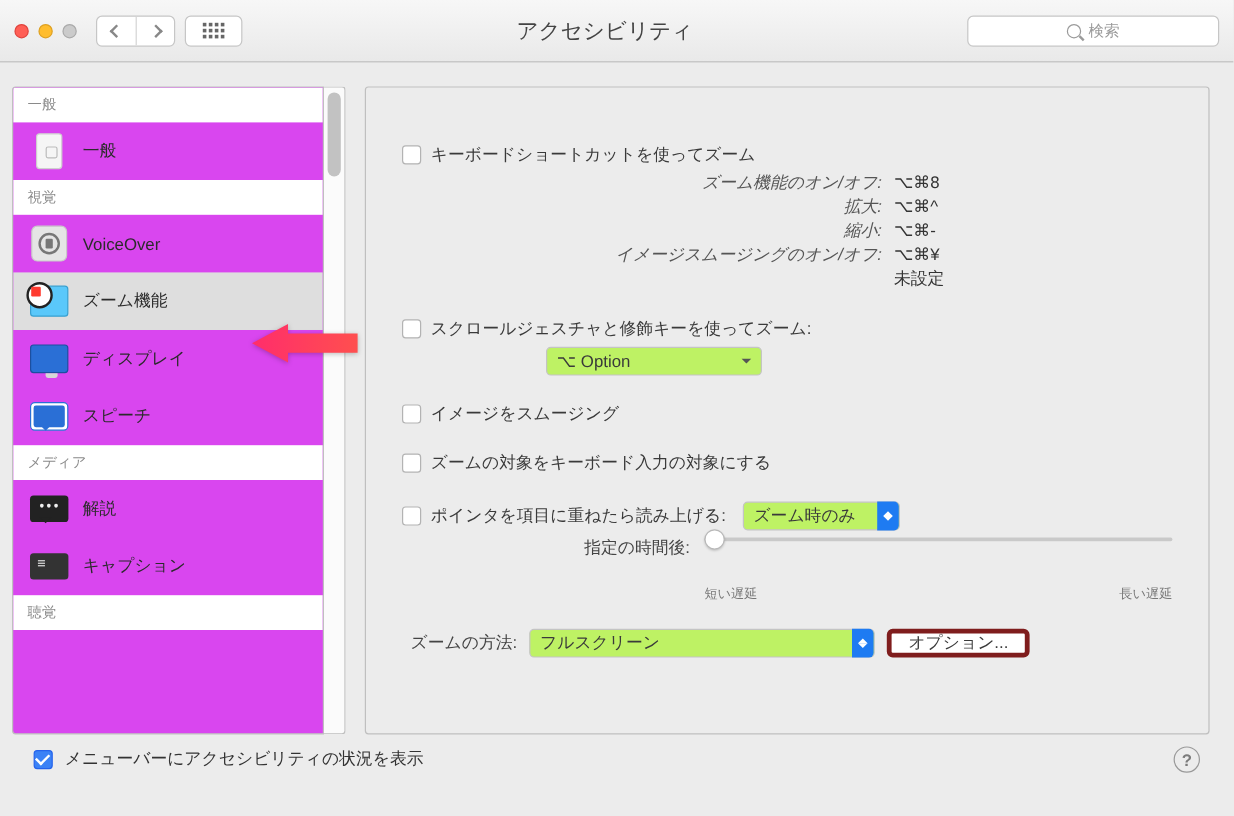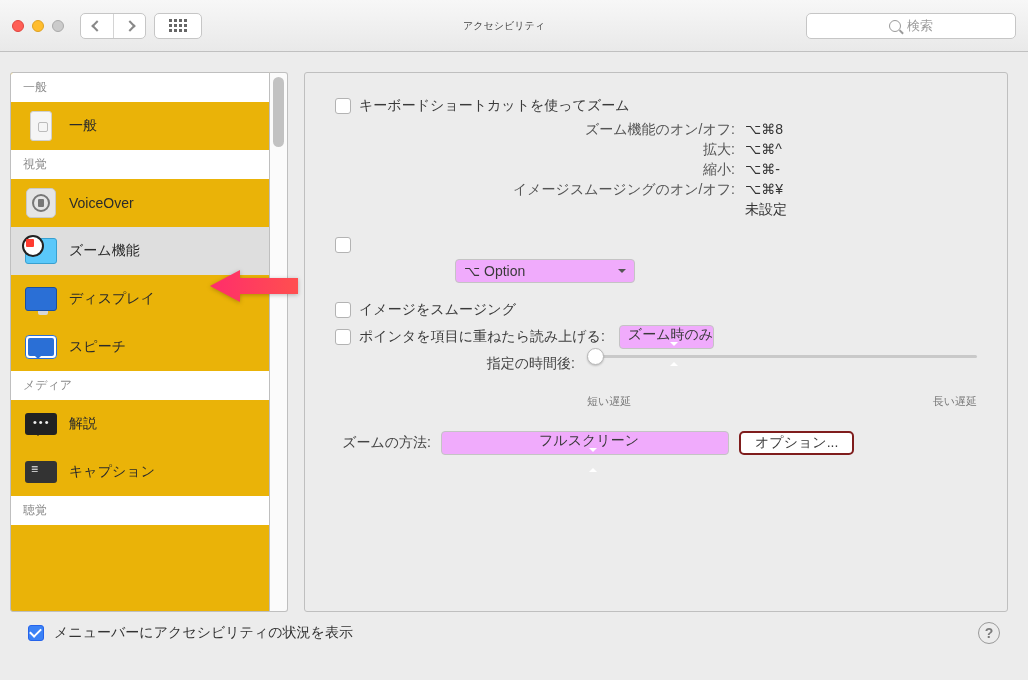--- a/index.html
+++ b/index.html
@@ -13,29 +13,29 @@
   .tl.yel { background: #ffbd2e; border:1px solid #dea123; }
   .tl.grn { background: #cbcbcb; border:1px solid #aaa; }
   .seg { display: inline-flex; height: 26px; background: #fff; border: 1px solid #c6c6c6; border-radius: 5px; overflow: hidden; box-shadow: 0 1px 0 rgba(255,255,255,.6) inset; }
   .seg > div { width: 32px; display: flex; align-items: center; justify-content: center; }
   .seg > div + div { border-left: 1px solid #d4d4d4; }
   .chev { width: 8px; height: 8px; border: 2px solid #888; border-top: none; border-right: none; }
   .chev.l { transform: rotate(45deg); }
   .chev.r { transform: rotate(-135deg); }
   .grid-icon { display:grid; grid-template-columns:repeat(4,3px); gap:2px; }
   .grid-icon i { width:3px; height:3px; background:#666; }
-  .title { flex:1; text-align:center; font-size:10px; color:#444; }
+  .title { flex:1; text-align:center; font-size:18px; color:#444; }
   .search { width:210px; height:26px; background:#fff; border:1px solid #c6c6c6; border-radius:5px; display:flex; align-items:center; justify-content:center; gap:6px; color:#9a9a9a; }
   .search .mg { width:12px; height:12px; border:1.5px solid #9a9a9a; border-radius:50%; position:relative; }
   .search .mg::after { content:''; position:absolute; width:5px; height:1.5px; background:#9a9a9a; bottom:-2px; right:-4px; transform:rotate(45deg); }
 
   
   .main { display:flex; height: 560px; padding: 20px 20px 0 10px; gap: 16px; }
   .sidebar-wrap { width: 278px; display:flex; }
-  .sidebar { flex:1; background:#eab308; border:1px solid #bfbfbf; border-radius:3px 0 0 3px; overflow-y:auto; position:relative; }
+  .sidebar { flex:1; background:#d946ef; border:1px solid #bfbfbf; border-radius:3px 0 0 3px; overflow-y:auto; position:relative; }
   .scrollbar { width:18px; background:#fbfbfb; border:1px solid #bfbfbf; border-left:none; border-radius:0 3px 3px 0; position:relative; }
   .scrollbar .thumb { position:absolute; top:4px; left:3px; right:3px; height:70px; background:#c2c2c2; border-radius:6px; }
   
   .sec-h { font-size:12px; color:#8a8a8a; padding:6px 10px 6px 12px; background:#fff; }
   .sb-item { display:flex; align-items:center; gap:12px; padding:8px 14px; cursor:default; }
   .sb-item.sel { background:#dedede;gap:12px; }
   .sb-icon { width:32px; height:32px; display:flex; align-items:center; justify-content:center; flex-shrink:0; }
   .sb-label { font-size:14px; color:#2b2b2b; }
 
   
@@ -53,35 +53,35 @@
   .ico-speech::before{content:'';position:absolute;inset:2px;background:#2a6fd6;border-radius:2px;}
   .ico-speech::after{content:'';position:absolute;bottom:-6px;left:7px;width:0;height:0;border:5px solid transparent;border-top-color:#2a6fd6;}
   .ico-desc{width:34px;height:22px;background:#222;border-radius:3px;position:relative;}
   .ico-desc::before{content:'';position:absolute;bottom:-6px;left:8px;width:0;height:0;border:5px solid transparent;border-top-color:#222;}
   .ico-desc::after{content:'•••';position:absolute;color:#f0f0f0;font-size:11px;left:8px;top:3px;letter-spacing:2px;}
   .ico-caption{width:34px;height:22px;background:#333;border-radius:3px;position:relative;}
   .ico-caption::after{content:'≡';position:absolute;color:#eee;font-size:12px;left:6px;top:1px;}
 
   
   .panel { flex:1; background:#ececec; border:1px solid #bfbfbf; border-radius:3px; padding: 24px 30px 20px; font-size:14px; color:#3a3a3a; position:relative; }
-  .row { display:flex; align-items:center; gap:8px; margin-bottom:6px; }
+  .row { display:flex; align-items:center; gap:8px; margin-bottom:6px;margin-top:23px; }
   .cb { width:16px; height:16px; background:#fff; border:1px solid #b3b3b3; border-radius:3px; flex-shrink:0; }
   .cb.checked { background:#3b82f6; border-color:#2563eb; position:relative; }
   .cb.checked::after{content:'';position:absolute;left:3px;top:0px;width:5px;height:9px;border:2px solid #fff;border-top:none;border-left:none;transform:rotate(45deg);}
   .kv { display:flex; justify-content:flex-end; gap:10px; margin:2px 0 2px 0; }
-  .kv .k{color:#555;text-align:right;} .kv .v{min-width:64px;text-align:left;color:#333;}
+  .kv .k{color:#555;text-align:right;font-style:italic;} .kv .v{min-width:64px;text-align:left;color:#333;}
   .inset { padding-left: 0; margin-bottom: 18px; }
   .inset .kv { padding-right: 168px; }
-  .select { display:inline-flex; align-items:center; height:24px; background:#f0abfc; border:1px solid #c4c4c4; border-radius:4px; padding:0 8px; gap:10px; }
+  .select { display:inline-flex; align-items:center; height:24px; background:#bef264; border:1px solid #c4c4c4; border-radius:4px; padding:0 8px; gap:10px; }
   .select .caret{ width:0;height:0;border:4px solid transparent;border-top-color:#555; margin-top:4px;}
-  .select.blue-caret { padding-right: 0; flex-direction: column; }
+  .select.blue-caret { padding-right: 0; }
   .select.blue-caret .caret-btn { width:18px; height:24px; background:#1e7bf2; margin-left:8px; border-radius:0 4px 4px 0; position:relative; }
   .select.blue-caret .caret-btn::before{content:'';position:absolute;left:5px;top:4px;width:0;height:0;border:4px solid transparent;border-bottom-color:#fff;}
   .select.blue-caret .caret-btn::after{content:'';position:absolute;left:5px;bottom:4px;width:0;height:0;border:4px solid transparent;border-top-color:#fff;}
-  .btn{display:inline-flex;align-items:center;height:24px;background:#fff;border:2px solid #7f1d1d;border-radius:5px;padding:0 14px;}
+  .btn{display:inline-flex;align-items:center;height:24px;background:#fff;border:4px solid #7f1d1d;border-radius:5px;padding:0 14px;}
 
   .slider-row{ display:flex; align-items:flex-start; gap:12px; margin: 6px 0 21px; }
   .slider-row .lab{ color:#444; min-width:240px; text-align:right; }
   .slider{ flex:1; height:3px; background:#c9c9c9; position:relative; border-radius:2px; }
   .slider .knob{ position:absolute; left:0; top:-7px; width:17px; height:17px; background:#fff; border:1px solid #b8b8b8; border-radius:50%; box-shadow:0 1px 2px rgba(0,0,0,.2);}
   .slider-ends{display:flex;justify-content:space-between;font-size:11px;color:#777;margin-left:252px;margin-top:2px;}
 
   .bottom-row { display:flex; align-items:center; gap:10px; margin-top:22px; }
   .bottom-row .label{ min-width:96px; text-align:right; color:#444;}
   
@@ -221,31 +221,36 @@
           <span class="k">イメージスムージングのオン/オフ:</span>
           <span class="v">⌥⌘¥</span>
         </div>
       <div class="kv">
           <span class="v">未設定</span>
         </div>
     </div>
 
     <div class="row">
       <span class="cb"></span>
+      <span>スクロールジェスチャと修飾キーを使ってズーム:</span>
     </div>
     <div style="margin:4px 0 18px 120px;">
       <div class="select" style="width:180px;justify-content:space-between;">
         <span>⌥ Option</span>
         <span class="caret"></span>
       </div>
     </div>
 
     <div class="row">
       <span class="cb"></span>
       <span>イメージをスムージング</span>
+    </div>
+    <div class="row">
+      <span class="cb"></span>
+      <span>ズームの対象をキーボード入力の対象にする</span>
     </div>
     <div class="row">
       <span class="cb"></span>
       <span>ポインタを項目に重ねたら読み上げる:</span>
       <div class="select blue-caret" style="margin-left:6px;">
         <span>ズーム時のみ</span>
         <span class="caret-btn"></span>
       </div>
     </div>
 

